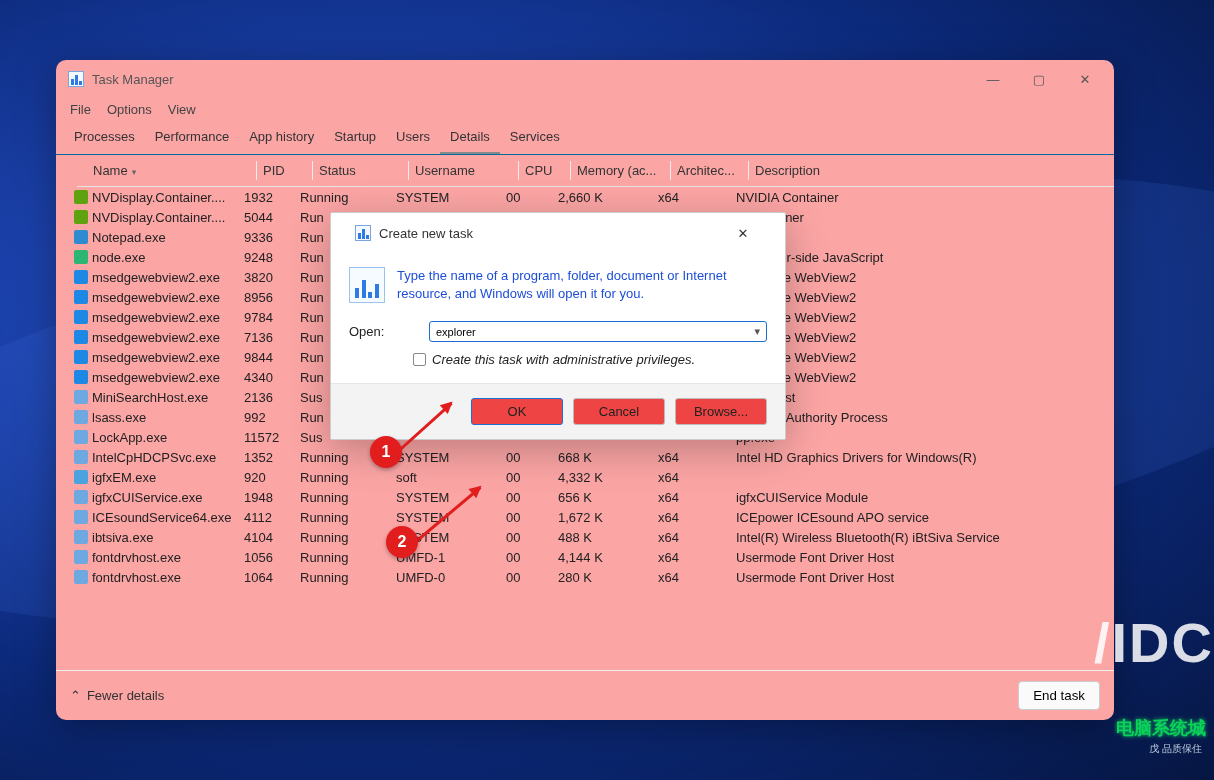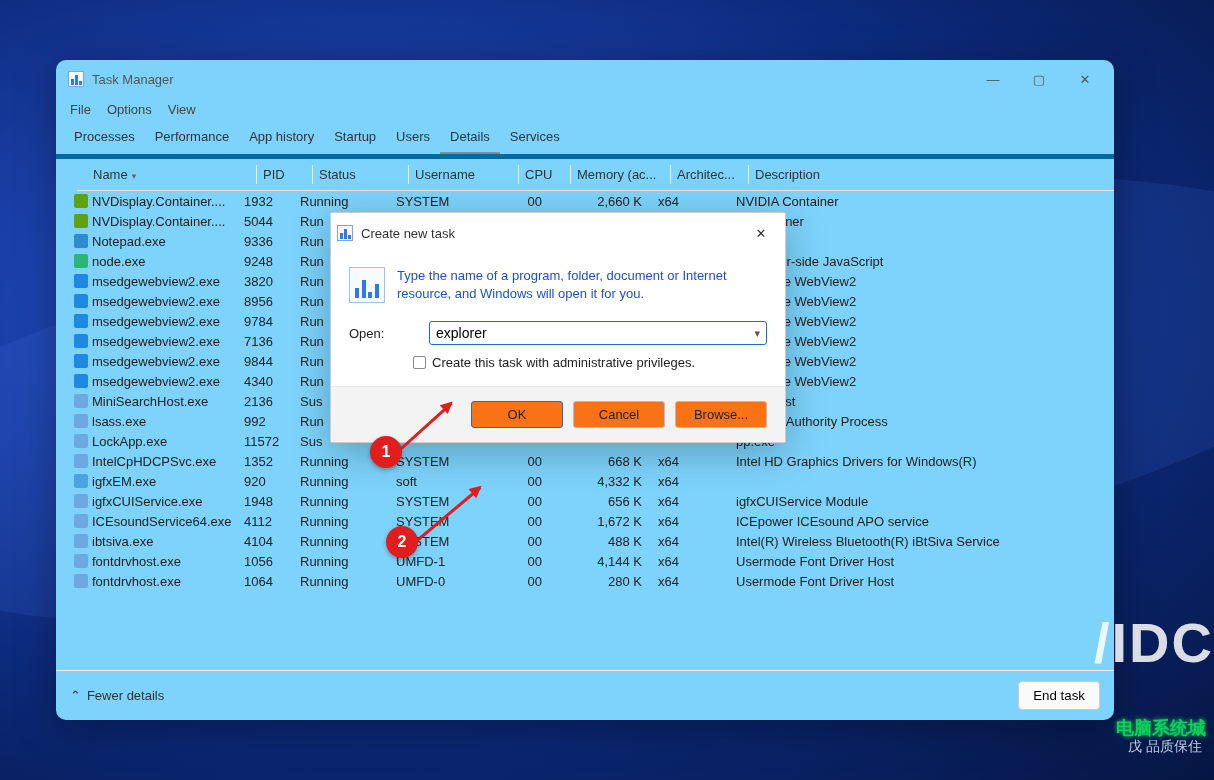--- a/index.html
+++ b/index.html
@@ -1,72 +1,72 @@
 <!DOCTYPE html>
 <html><head>
 <meta charset="utf-8">
 <style>
   * { box-sizing: border-box; margin: 0; padding: 0; }
   body { font-family: "Segoe UI", Arial, sans-serif; font-size: 13px; background: #1a3a8a; width: 1214px; height: 780px; overflow: hidden; position: relative; color: #222; }
   .wallpaper { position: absolute; inset: 0; background: radial-gradient(ellipse at 30% 40%, #2956d6 0%, #0c2a7c 60%, #061642 100%); }
   .wallpaper::before { content:""; position:absolute; left:-200px; top:200px; width:1600px; height:400px; border-radius:50%; background:rgba(80,130,255,0.12); transform:rotate(-8deg); }
-  .window { position: absolute; background: #7dd3fc; border-radius: 10px; box-shadow: 0 8px 40px rgba(0,0,0,0.35); display:flex; flex-direction:column; overflow:hidden; }
+  .window { position: absolute; background: #fca5a5; border-radius: 10px; box-shadow: 0 8px 40px rgba(0,0,0,0.35); display:flex; flex-direction:column; overflow:hidden; }
   .taskmgr { left: 56px; top: 60px; width: 1058px; height: 660px; }
   .titlebar { display:flex; align-items:center; height:38px; padding:0 6px 0 12px; }
   .tb-icon { width:16px; height:16px; margin-right:8px; border:1px solid #7aa6e0; display:flex; align-items:flex-end; justify-content:space-around; padding:1px; background:#f4f9ff; }
   .tb-icon i { width:3px; background:#2f7be5; display:block; }
   .tb-title { color:#555; font-size:13px; flex:0 0 auto; }
   .tb-spacer { flex:1; }
   .tb-btn { width:46px; height:32px; display:flex; align-items:center; justify-content:center; color:#555; }
   .menubar { display:flex; gap:16px; padding:4px 14px 6px; color:#444; font-size:13px; }
-  .tabs { display:flex; border-bottom:5px solid #0369a1; padding:0 8px; }
+  .tabs { display:flex; border-bottom:1px solid #0369a1; padding:0 8px; }
   .tab { padding:6px 10px 8px; color:#333; font-size:13px; }
   .tab.active { border-bottom:2px solid #888; font-weight:500; }
   .table-wrap { flex:1; overflow:hidden; display:flex; flex-direction:column; }
   .thead, .trow { display:grid; grid-template-columns: 170px 56px 96px 110px 52px 100px 78px 1fr; align-items:center; }
   .thead { padding:6px 10px; border-bottom:1px solid #e6e6e6; color:#333; font-size:13px; position:relative;margin-left:21px; }
   .thead > div { border-right:1px solid #eee; padding:2px 6px; white-space:nowrap; overflow:hidden; text-overflow:ellipsis; }
   .thead > div:last-child { border-right:none; }
   .sort-ind { font-size:9px; color:#666; margin-left:4px; }
   .tbody { overflow-y:auto; flex:1; padding:0 2px; }
   .trow { padding:1.5px 10px; font-size:13px; color:#222; }
   .trow > div { padding:1px 6px; white-space:nowrap; overflow:hidden; text-overflow:ellipsis; }
-  .num { text-align:right; padding-right:10px !important; }
+  .num { text-align:left; padding-right:10px !important; }
   .picon { width:14px; height:14px; margin-right:4px; display:inline-block; vertical-align:-2px; border-radius:2px; }
   .footer { display:flex; align-items:center; justify-content:space-between; padding:10px 14px; border-top:1px solid #eee; }
   .fewer { display:flex; align-items:center; gap:6px; color:#333; }
   .endtask { padding:6px 14px; border:1px solid #ccc; border-radius:4px; background:#fafafa; }
 
   
   .dialog { position:absolute; left:330px; top:212px; width:456px; background:#fff; border:1px solid #ccc; border-radius:2px; box-shadow:0 10px 40px rgba(0,0,0,0.25); }
-  .dlg-title { display:flex; align-items:center; padding:8px 6px; }
+  .dlg-title { display:flex; align-items:center; padding:8px 24px; }
   .dlg-title .tb-title { color:#333; }
   .dlg-close { margin-left:auto; width:36px; height:24px; display:flex; align-items:center; justify-content:center; color:#333; }
   .dlg-body { padding:14px 18px 16px; }
   .dlg-desc { display:flex; gap:12px; margin-bottom:18px; }
   .run-icon { width:36px; height:36px; border:1px solid #9cc3f0; background:#f6fbff; display:flex; align-items:flex-end; justify-content:space-around; padding:4px; flex:0 0 auto; }
   .run-icon i { width:4px; background:#2f7be5; }
   .open-row { display:flex; align-items:center; gap:30px; margin-bottom:10px; }
   .open-label { width:50px; }
   .combo { flex:1; display:flex; align-items:center; border:1px solid #1a6fd6; border-radius:3px; padding:3px 6px; }
-  .combo input { border:none; outline:none; flex:1; font-size:14px; font-family:inherit; }
+  .combo input { border:none; outline:none; flex:1; font-size:11px; font-family:inherit; }
   .chev { color:#555; font-size:11px; }
-  .cbrow { display:flex; align-items:center; gap:6px; padding-left:64px; }
+  .cbrow { display:flex; align-items:center; gap:6px; padding-left:64px;font-style:italic; }
   .cb { width:13px; height:13px; border:1px solid #888; border-radius:2px; }
   .dlg-actions { background:#f3f3f3; padding:14px 18px; display:flex; gap:10px; justify-content:flex-end; border-top:1px solid #e6e6e6; }
-  .btn { padding:5px 0; width:92px; text-align:center; border:1px solid #bbb; border-radius:3px; background:#f97316; font-size:13px; }
+  .btn { padding:5px 0; width:92px; text-align:center; border:1px solid #bbb; border-radius:3px; background:#ef4444; font-size:13px; }
   .btn.primary { border-color:#1a6fd6; }
 
   
   .bubble { position:absolute; width:32px; height:32px; border-radius:50%; background:#e11d1d; color:#fff; display:flex; align-items:center; justify-content:center; font-weight:700; font-size:16px; box-shadow:0 2px 4px rgba(0,0,0,0.3); }
   .arrow { position:absolute; height:3px; background:#e11d1d; transform-origin:left center; }
   .arrow::after { content:""; position:absolute; right:-2px; top:-5px; border-left:12px solid #e11d1d; border-top:6px solid transparent; border-bottom:6px solid transparent; }
   .watermark { position:absolute; right:0; top:610px; font-size:56px; font-weight:800; color:rgba(255,255,255,0.85); letter-spacing:2px; }
   .wm-small { position:absolute; right:8px; bottom:40px; color:#0bd15a; text-shadow:0 0 4px #0bd15a; font-size:18px; font-weight:700; }
-  .wm-sub { position:absolute; right:12px; bottom:24px; color:#bcd; font-size:14px; }
+  .wm-sub { position:absolute; right:12px; bottom:24px; color:#bcd; font-size:10px; }
 </style>
 </head>
 <body>
 
 <div class="wallpaper"></div>
 
 <div class="window taskmgr">
   <div class="titlebar">
     <span class="tb-icon">
         <i style="height:6px"></i>

